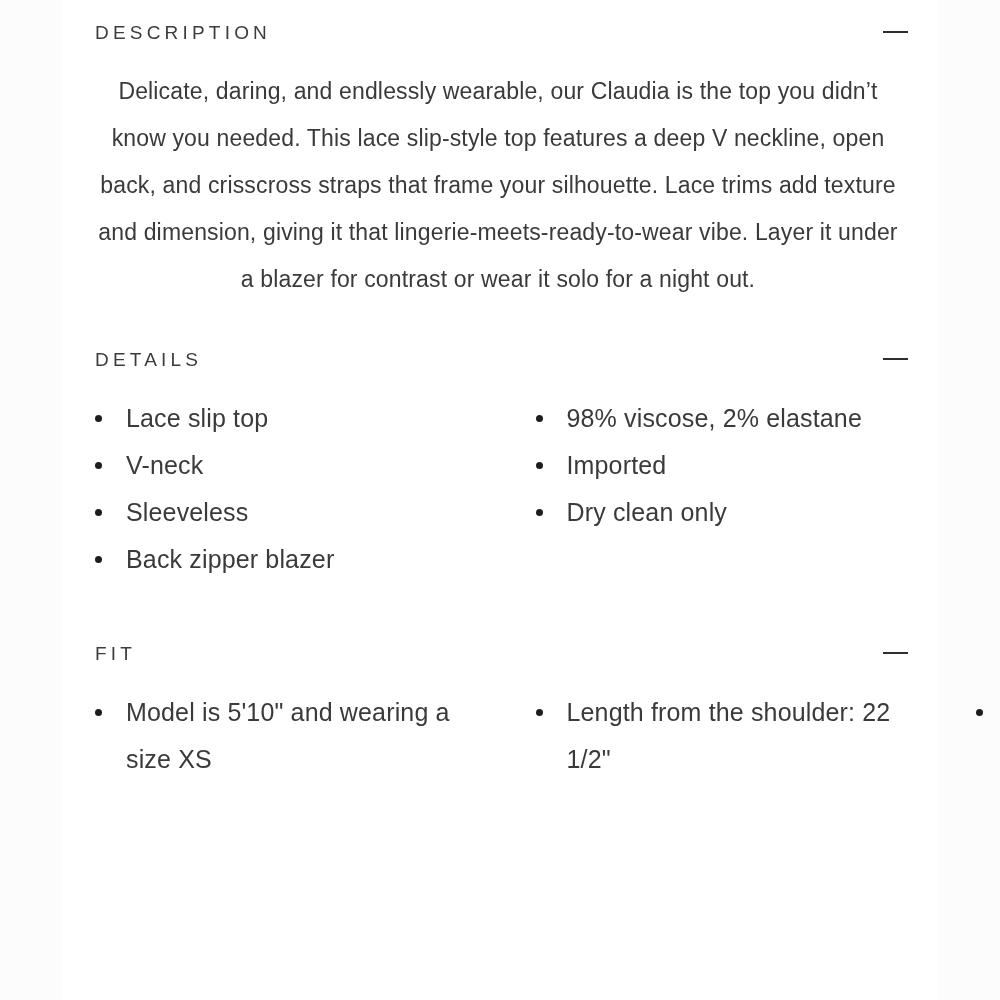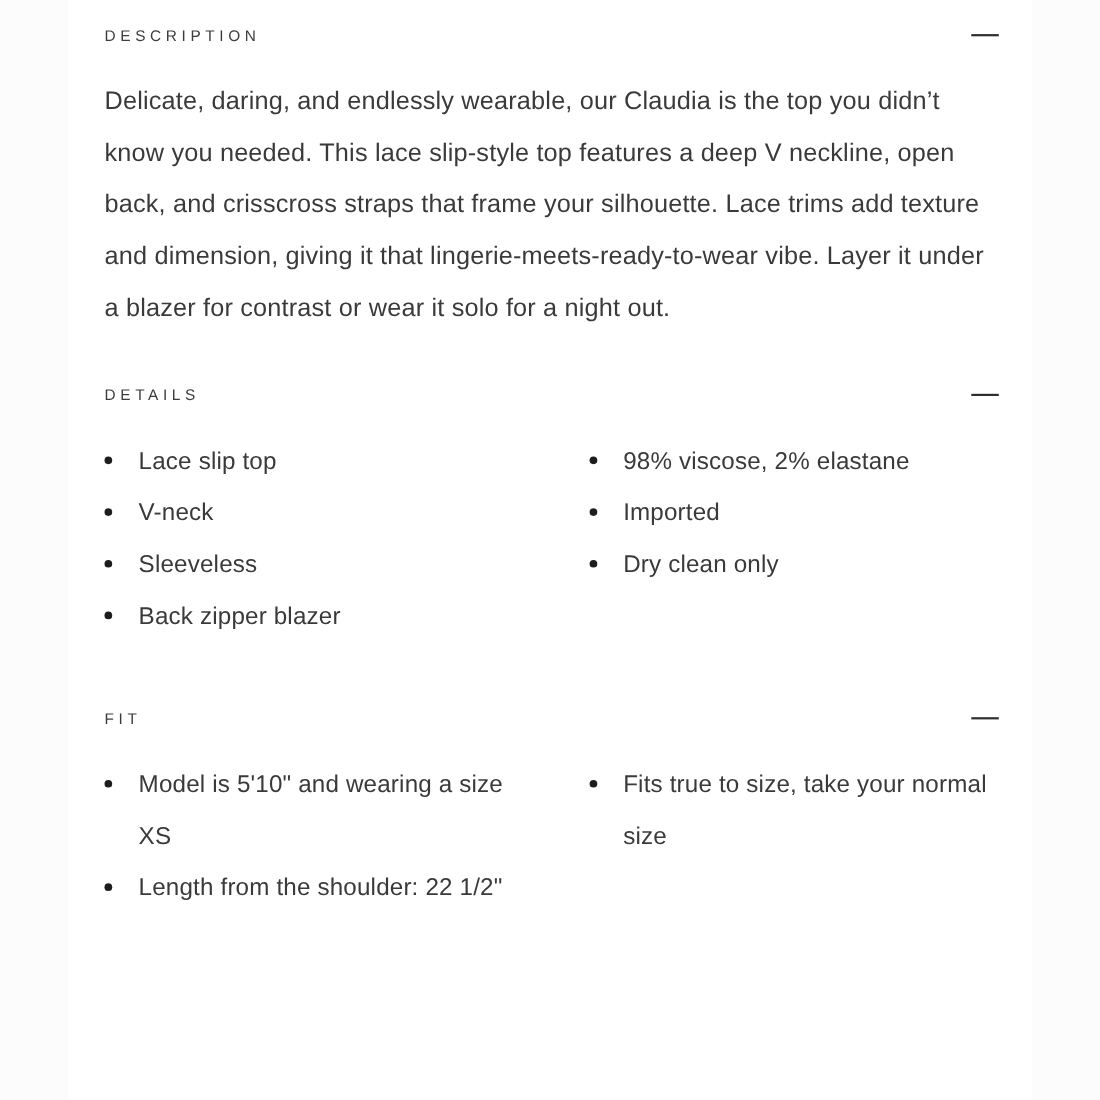--- a/index.html
+++ b/index.html
@@ -42,21 +42,21 @@
 
   .section-header {
     position: relative;
     height: 64px;
     display: flex;
     align-items: center;
     cursor: pointer;
     user-select: none;
   }
   .section-title {
-    font-size: 14px;
+    font-size: 19px;
     font-weight: 300;
     letter-spacing: 4.2px;
     color: #3c3c3e;
     text-transform: uppercase;
     line-height: 1;
     white-space: nowrap;
   }
   .toggle-icon {
     position: absolute;
     right: 0;
@@ -73,38 +73,39 @@
 
   
   .description-text {
     font-size: 23px;
     font-weight: 300;
     line-height: 47px;
     color: #3a3a3c;
     letter-spacing: 0.15px;
     margin: 0;
     width: 806px;
+    text-align: center;
   }
 
   
   .bullet-columns {
     column-count: 2;
     column-gap: 68px;
     column-fill: auto;
     margin: 0;
     padding: 0;
     list-style: none;
   }
   .bullet-columns.details-list { height: 200px; }
   .bullet-columns.fit-list     { height: 150px; }
 
   .bullet-item {
     position: relative;
     padding-left: 31px;
-    font-size: 22px;
+    font-size: 25px;
     font-weight: 300;
     line-height: 47px;
     color: #3a3a3c;
     letter-spacing: 0.15px;
     break-inside: auto;
   }
   .bullet-item::before {
     content: "";
     position: absolute;
     left: 0;

